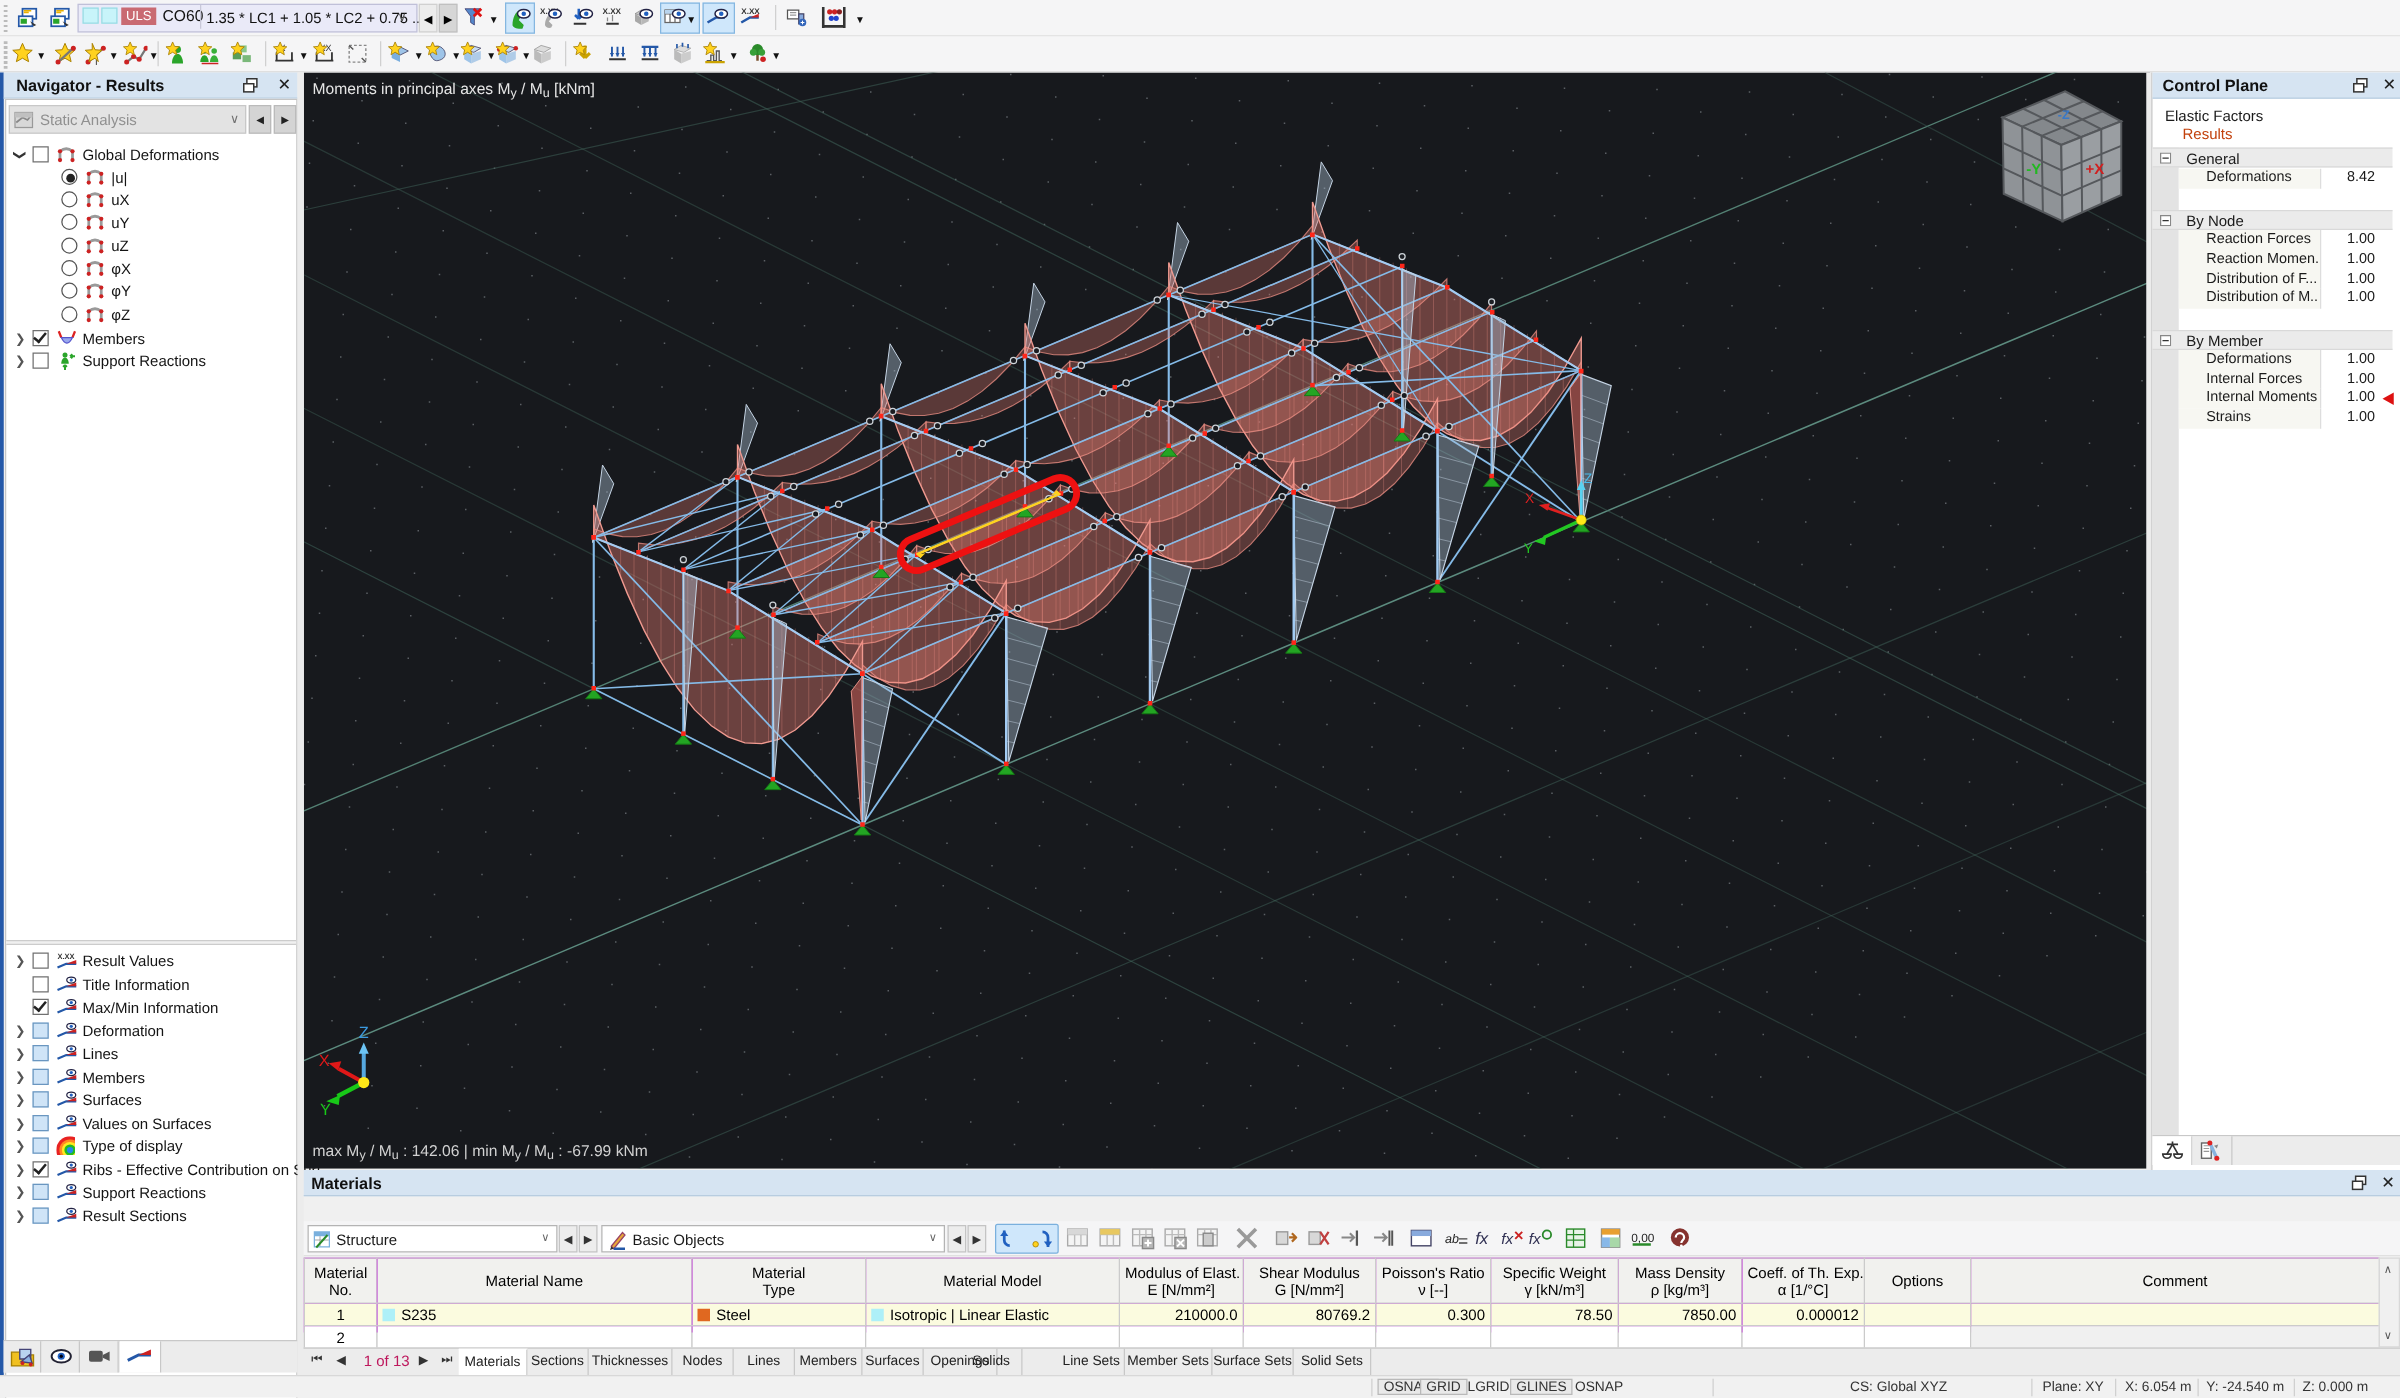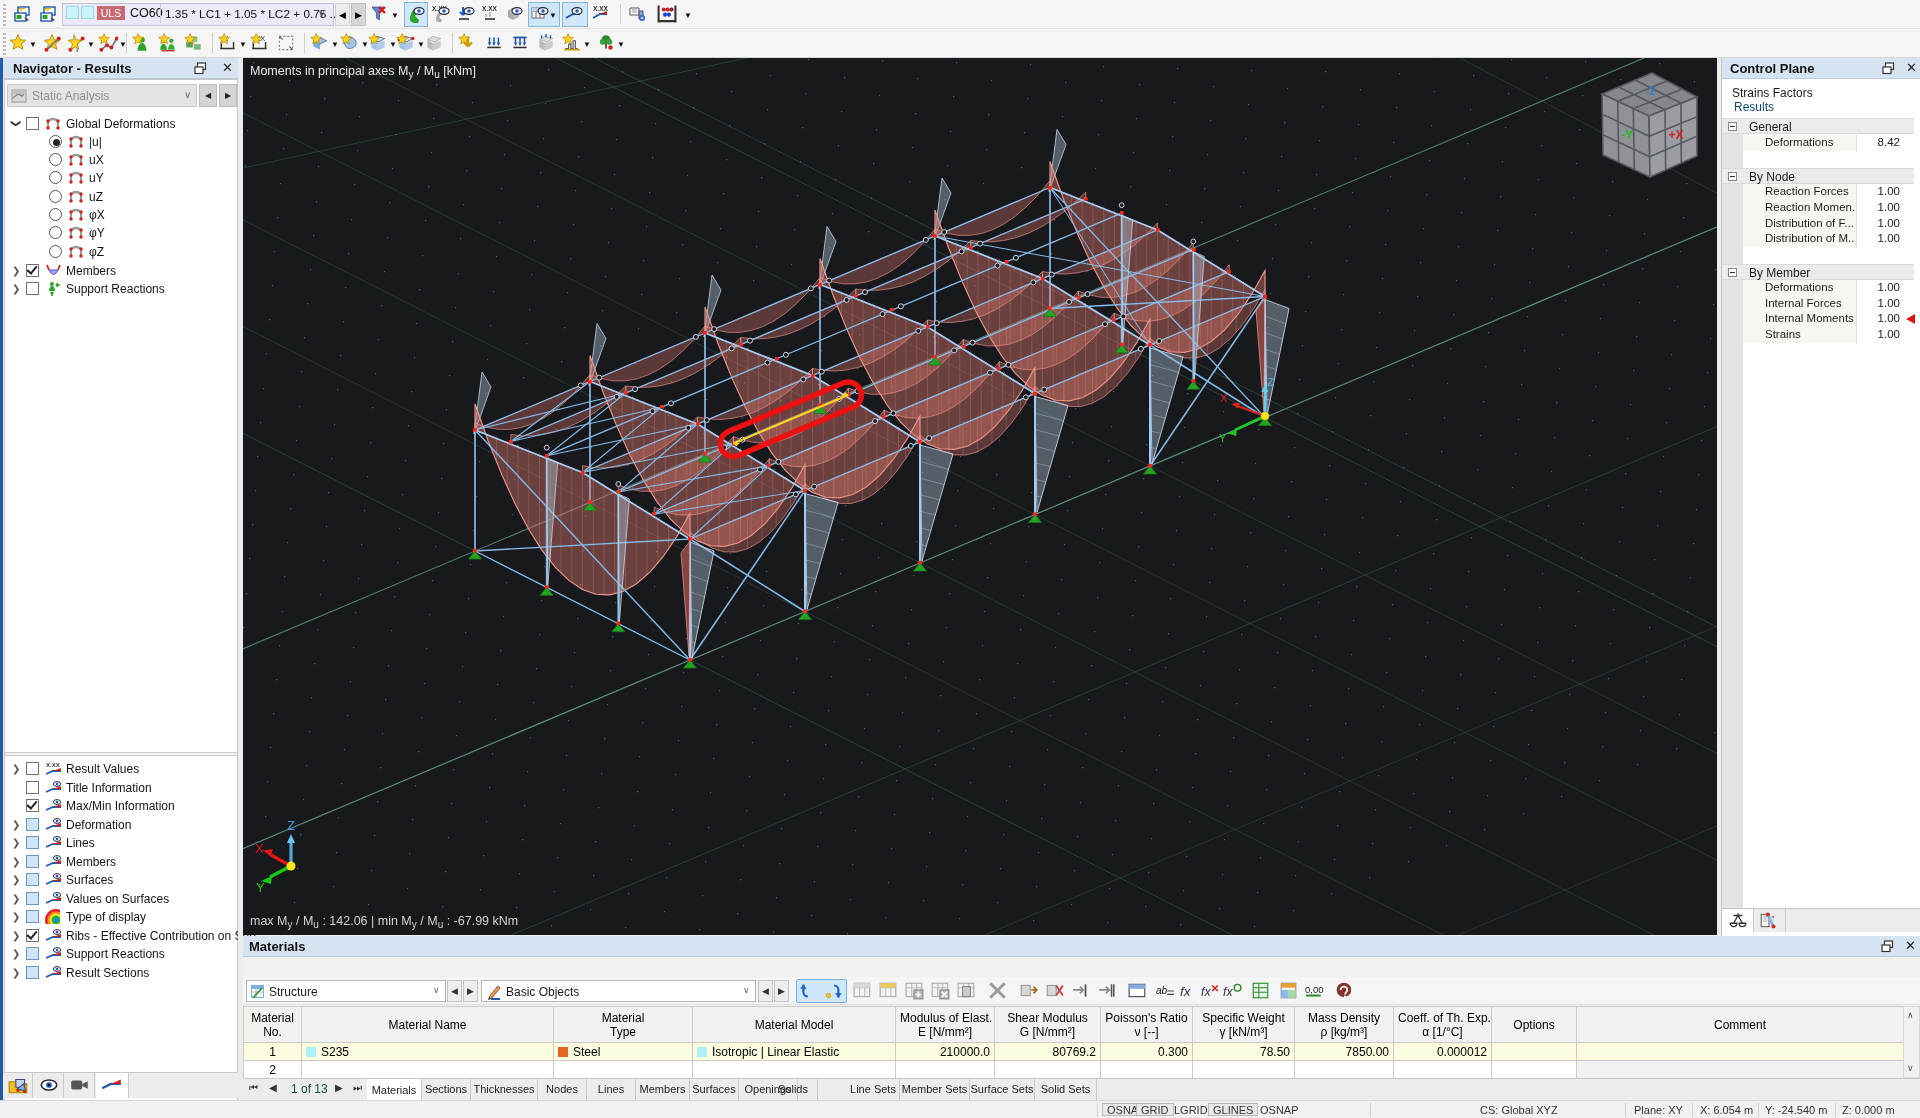--- a/index.html
+++ b/index.html
@@ -762,22 +762,22 @@
 <div class="abs" style="left:1717px;top:58px;width:4px;height:878px;background:#ececec"></div>
 <div id="ctrlp">
     <div id="ctrltitle">
       <b style="position:absolute;left:8px;top:3px;font-size:13px;color:#111">Control Plane</b>
       <svg class="abs" style="left:160px;top:4px" width="13" height="13" viewBox="0 0 13 13">
         <rect x="3.5" y="1" width="8" height="6.5" fill="#fff" stroke="#333" stroke-width="1.2"></rect>
         <rect x="1" y="5" width="8" height="6.5" fill="#fff" stroke="#333" stroke-width="1.2"></rect>
       </svg>
       <div class="abs" style="left:184px;top:2px;font-size:13px;color:#222">✕</div>
     </div>
-    <div class="abs" style="left:10px;top:28px;font-size:12px;color:#1a1a1a">Strains Factors</div>
-    <div class="abs" style="left:12px;top:42px;font-size:12px;color:#0c4a6e">Results</div>
+    <div class="abs" style="left:10px;top:28px;font-size:12px;color:#1a1a1a">Elastic Factors</div>
+    <div class="abs" style="left:24px;top:42px;font-size:12px;color:#c2410c">Results</div>
     <div class="gl" style="top:60px;height:790px"></div>
     <div class="ghead" style="top:60px">
       <span style="position:absolute;left:27px;top:1px">General</span>
       <svg class="abs" style="left:6px;top:3px" width="9" height="9" viewBox="0 0 9 9">
         <rect x="0.5" y="0.5" width="8" height="8" fill="#fff" stroke="#888"></rect>
         <path d="M2 4.5h5" stroke="#333"></path>
       </svg>
     </div>
     <div class="prow" style="top:77px">
       <div class="lb"></div>
@@ -1045,21 +1045,21 @@
         </tbody>
       </table>
     </div>
     <div class="abs" style="left:1660px;top:70px;width:17px;height:72px;background:#f0f0f0;border:1px solid #d8d8d8">
       <div class="abs" style="left:3px;top:3px;font-size:9px;color:#555">∧</div>
       <div class="abs" style="left:3px;top:56px;font-size:9px;color:#555">∨</div>
     </div>
     <div id="mtabs">
       <span style="position:absolute;left:6px;top:3px;font-size:10px;color:#333">⏮</span>
       <span style="position:absolute;left:26px;top:3px;font-size:10px;color:#333">◀</span>
-      <span style="position:absolute;left:48px;top:3px;font-size:12px;color:#14532d">1 of 13</span>
+      <span style="position:absolute;left:48px;top:3px;font-size:12px;color:#be185d">1 of 13</span>
       <span style="position:absolute;left:92px;top:3px;font-size:10px;color:#333">▶</span>
       <span style="position:absolute;left:110px;top:3px;font-size:10px;color:#333">⏭</span>
       <div class="mtab act" style="left:124px;width:55px">Materials</div>
       <div class="mtab" style="left:179px;width:49px">Sections</div>
       <div class="mtab" style="left:228px;width:67px">Thicknesses</div>
       <div class="mtab" style="left:295px;width:49px">Nodes</div>
       <div class="mtab" style="left:344px;width:49px">Lines</div>
       <div class="mtab" style="left:393px;width:54px">Members</div>
       <div class="mtab" style="left:447px;width:49px">Surfaces</div>
       <div class="mtab" style="left:496px;width:59px">Openings</div>

